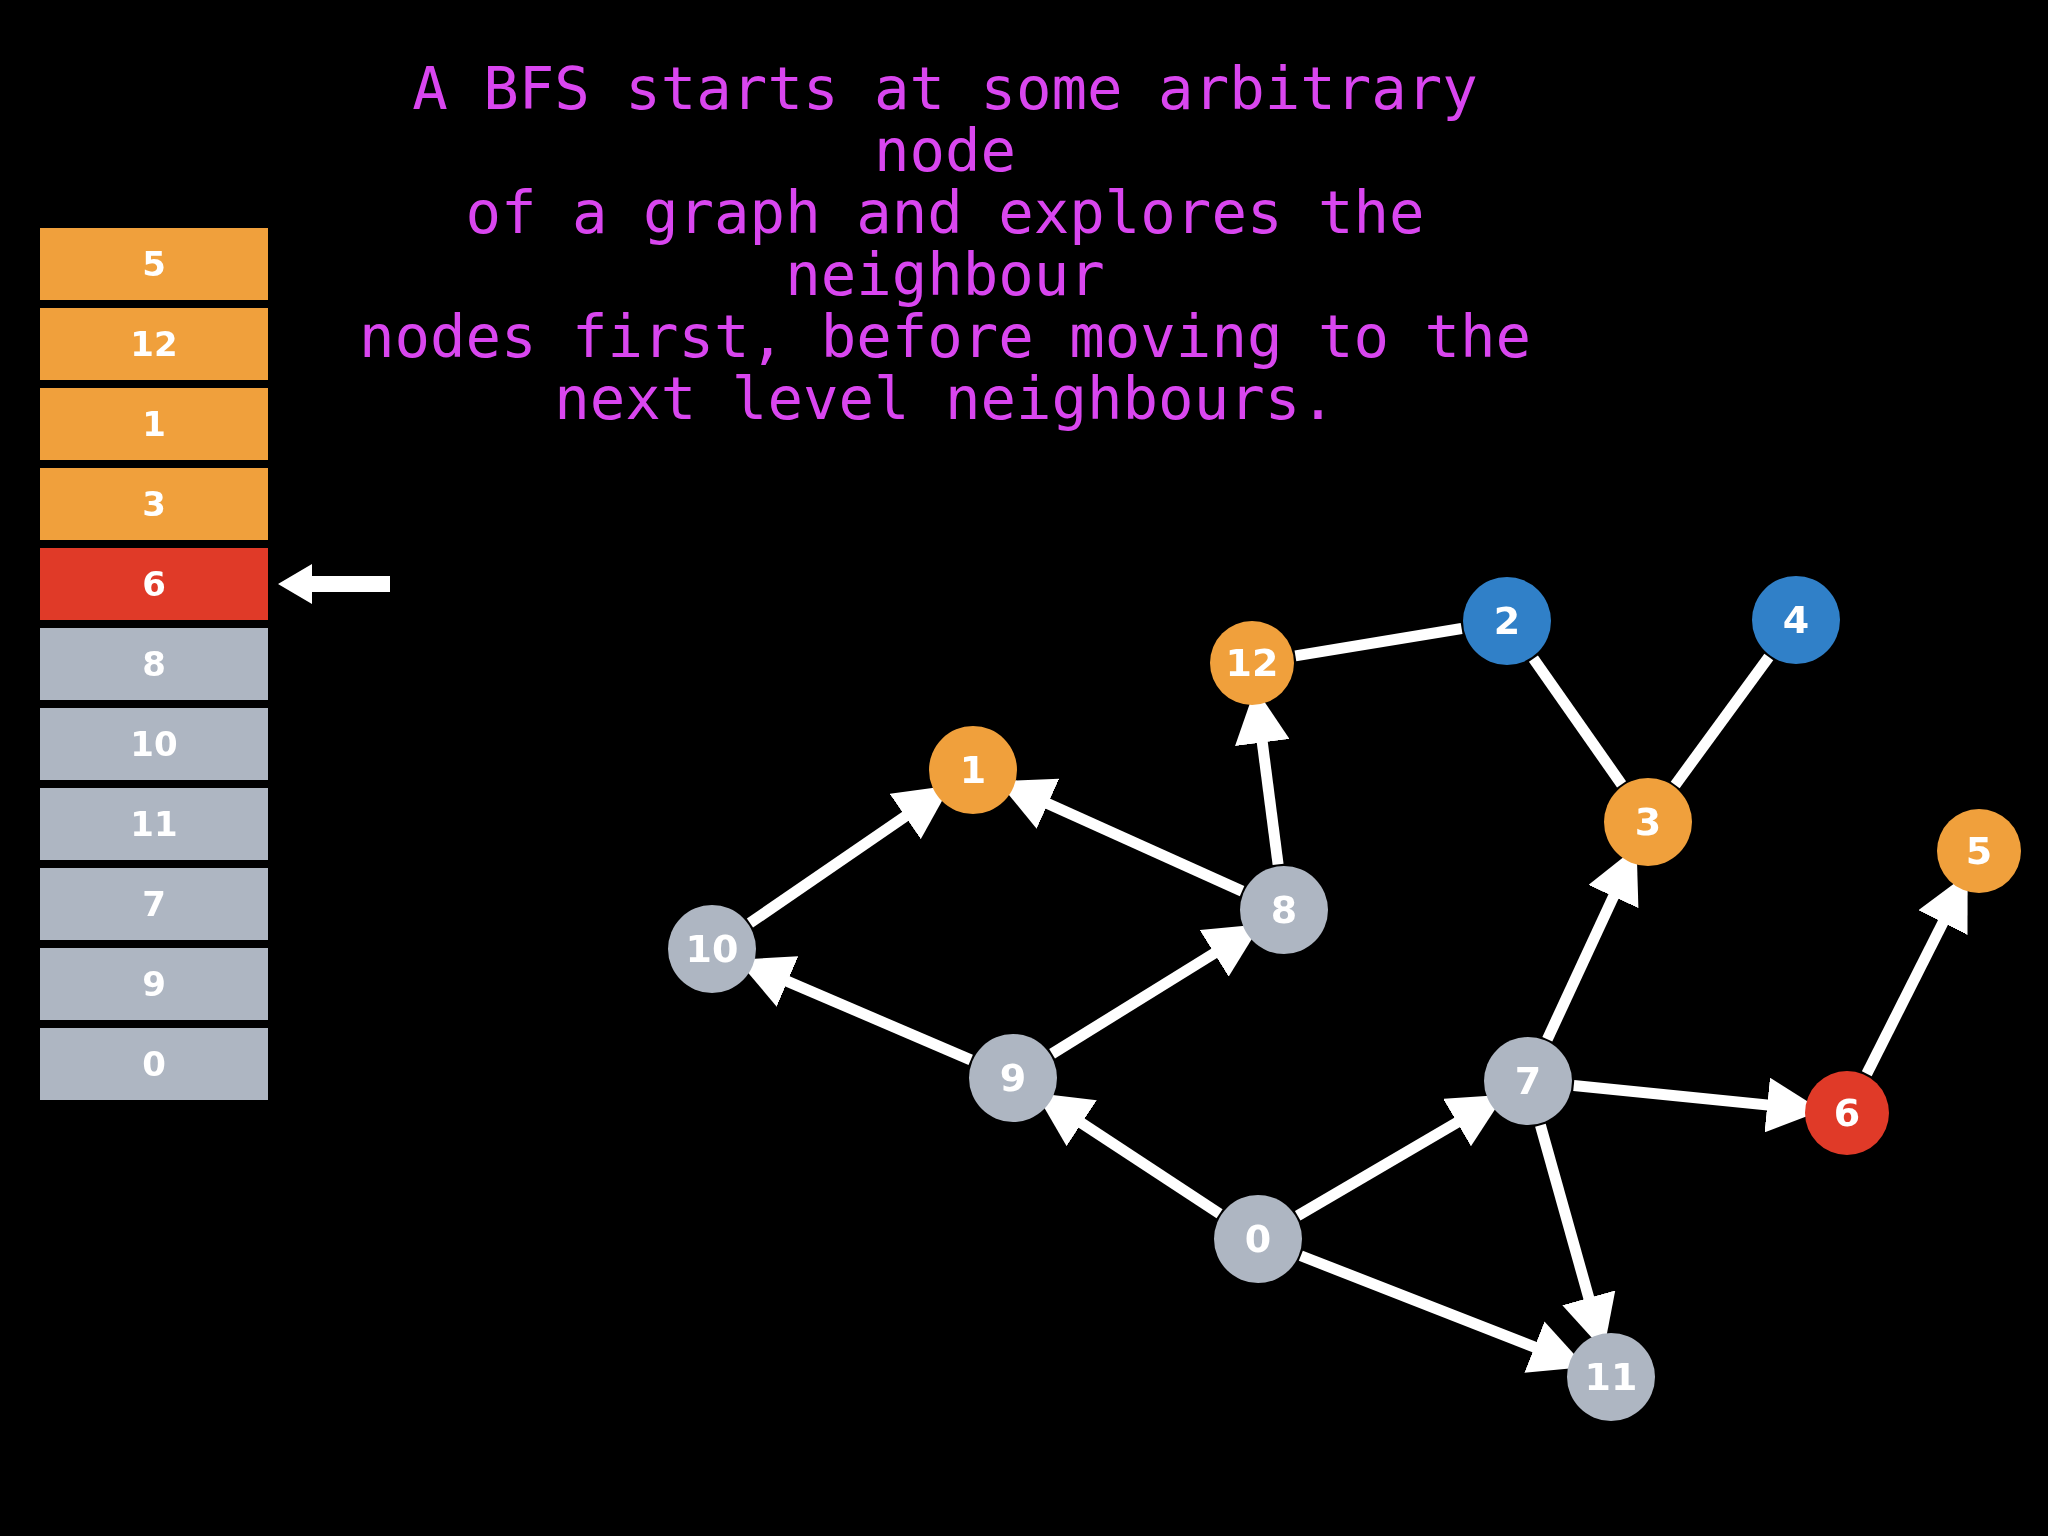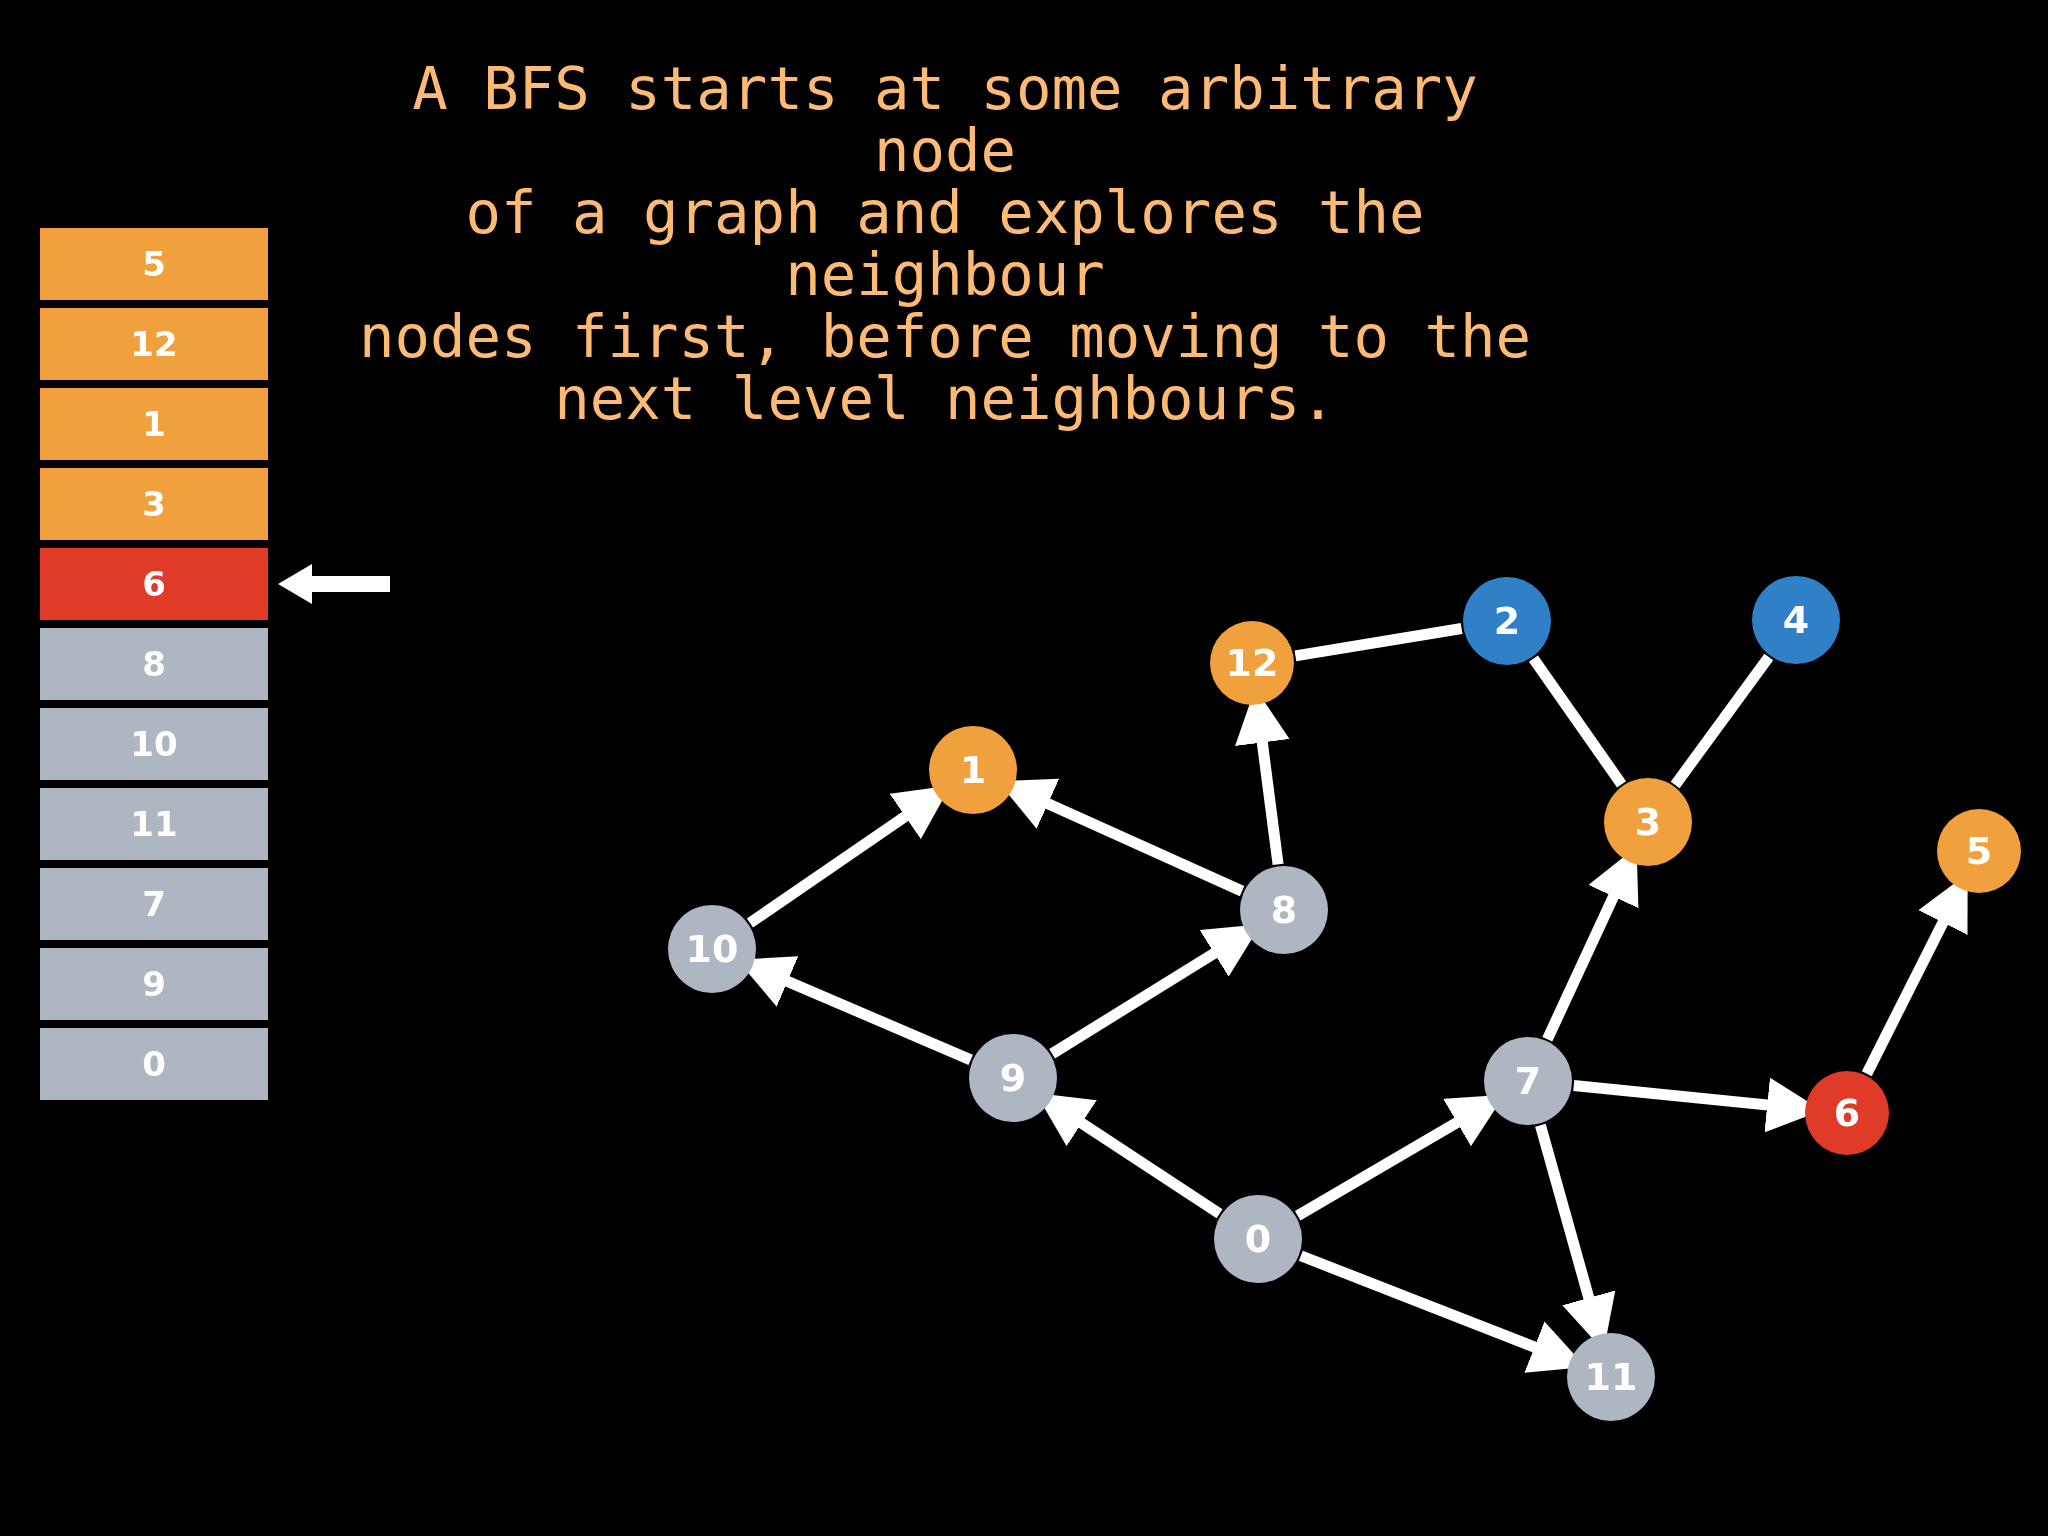--- a/index.html
+++ b/index.html
@@ -2,21 +2,21 @@
 <html><head>
 <meta charset="utf-8">
 <style>
   html,body{margin:0;padding:0;background:#000;}
   body{width:2048px;height:1536px;position:relative;overflow:hidden;
        font-family:"DejaVu Sans Mono",monospace;}
 
   
   #caption{
     position:absolute; left:350px; top:58px; width:1190px;
-    text-align:center; color:#fdba74;
+    text-align:center; color:#d946ef;
     font-family:"DejaVu Sans Mono","Liberation Mono",monospace;
     font-size:59px; line-height:1.05; letter-spacing:0px;
     white-space:pre-line;
   }
 
   
   #queue{position:absolute; left:40px; top:228px; width:228px;}
   .qcell{
     height:72px; margin-bottom:8px;
     display:flex; align-items:center; justify-content:center;

